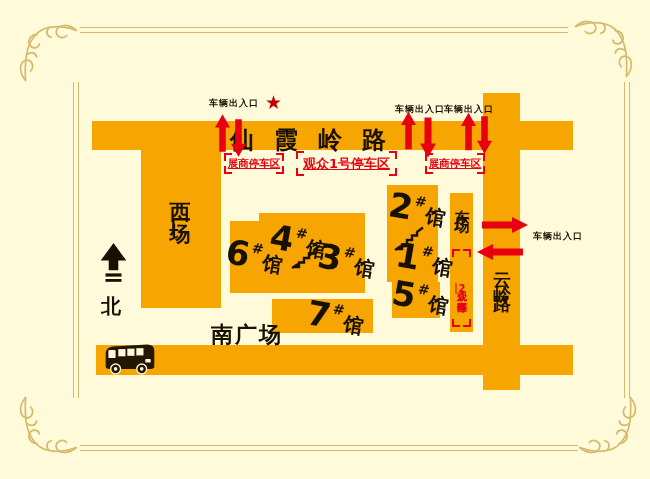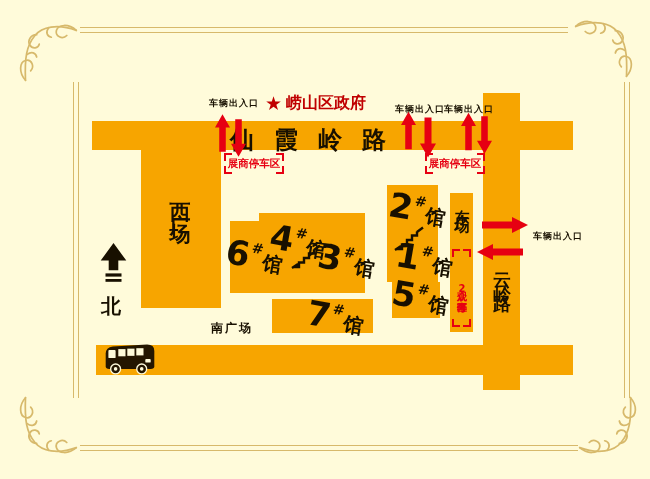--- a/index.html
+++ b/index.html
@@ -15,29 +15,29 @@
   .corner.tr{transform:scaleX(-1);}
   .corner.bl{transform:scaleY(-1);}
   .corner.br{transform:scale(-1,-1);}
   
   .orange{position:absolute;background:#F7A500;}
   
   .roadname{position:absolute;font-weight:bold;font-size:24px;letter-spacing:20px;white-space:nowrap;}
   .vert{writing-mode:vertical-rl;text-orientation:upright;letter-spacing:0;}
   .sq-west{position:absolute;font-weight:bold;font-size:21px;letter-spacing:10px;}
   .sq-east{position:absolute;font-weight:bold;font-size:15px;letter-spacing:5px;}
-  .sq-south{position:absolute;font-weight:bold;font-size:12px;letter-spacing:2px;}
+  .sq-south{position:absolute;font-weight:bold;font-size:22px;letter-spacing:2px;}
   .yunling{position:absolute;font-weight:bold;font-size:18px;letter-spacing:11px;}
   
   .hall{position:absolute;font-weight:bold;white-space:nowrap;transform:rotate(10deg);}
   .hall .num{font-size:34px;}
   .hall .hash{font-size:14px;position:relative;top:-15px;margin-left:1px;}
   .hall .unit{font-size:20px;margin-left:1px;}
   
-  .pkbox{position:absolute;color:#E60012;font-weight:bold;display:flex;align-items:center;justify-content:center;white-space:nowrap;}
+  .pkbox{position:absolute;color:#E60012;font-weight:bold;display:flex;align-items:center;justify-content:center;white-space:nowrap;text-decoration:underline;}
   .pkbox .c{position:absolute;width:6px;height:6px;}
   .pkbox .ctl{left:-1px;top:-1px;border-left:2px solid #E60012;border-top:2px solid #E60012;}
   .pkbox .ctr{right:-1px;top:-1px;border-right:2px solid #E60012;border-top:2px solid #E60012;}
   .pkbox .cbl{left:-1px;bottom:-1px;border-left:2px solid #E60012;border-bottom:2px solid #E60012;}
   .pkbox .cbr{right:-1px;bottom:-1px;border-right:2px solid #E60012;border-bottom:2px solid #E60012;}
   .pkv{writing-mode:vertical-rl;text-orientation:upright;}
   
   .entr{position:absolute;font-weight:bold;font-size:9px;letter-spacing:1px;white-space:nowrap;}
   .landmark{position:absolute;color:#C00000;font-weight:bold;font-size:16px;white-space:nowrap;display:flex;align-items:center;gap:4px;}
   .landmark .star{font-size:19px;line-height:1;}
@@ -123,21 +123,20 @@
 
   <svg class="icon" style="left:291px;top:243px;" width="30" height="26" viewBox="0 0 30 26">
     <path d="M1,25 L7,21 M3,24 h5 v-4.5 h5 v-4.5 h5 v-4.5 h5 v-4 M23,7 L29,2.5" fill="none" stroke="#181000" stroke-width="2.4"></path>
   </svg>
   <svg class="icon" style="left:394px;top:225px;" width="30" height="26" viewBox="0 0 30 26">
     <path d="M1,25 L7,21 M3,24 h5 v-4.5 h5 v-4.5 h5 v-4.5 h5 v-4 M23,7 L29,2.5" fill="none" stroke="#181000" stroke-width="2.4"></path>
   </svg>
 
   <div class="landmark" style="left:265px;top:93px;">
     <span class="star">★</span>
-    <span>崂山区政府</span>
   </div>
 
   <div class="entr" style="left:209px;top:97px;">车辆出入口</div>
   <div class="entr" style="left:395px;top:103px;">车辆出入口</div>
   <div class="entr" style="left:444px;top:103px;">车辆出入口</div>
   <div class="entr" style="left:533px;top:230px;">车辆出入口</div>
 
   <svg class="icon" style="left:215px;top:113px;" width="15" height="40" viewBox="0 0 16 40">
       <polygon points="8,0 16,14 11.5,14 11.5,40 4.5,40 4.5,14 0,14" fill="#E60012"></polygon>
     </svg>
@@ -163,20 +162,27 @@
   <svg class="icon" style="left:477px;top:244px;" width="46" height="16" viewBox="0 0 46 16">
       <polygon points="0,8 16,0 16,4.5 46,4.5 46,11.5 16,11.5 16,16" fill="#E60012"></polygon>
     </svg>
 
   <div class="pkbox" style="left:225px;top:154px;width:58px;height:19px;font-size:10.5px;">
     <span class="c ctl"></span>
       <span class="c ctr"></span>
       <span class="c cbl"></span>
       <span class="c cbr"></span>
     <span>展商停车区</span>
+  </div>
+  <div class="pkbox" style="left:297px;top:152px;width:99px;height:23px;font-size:13px;">
+    <span class="c ctl"></span>
+      <span class="c ctr"></span>
+      <span class="c cbl"></span>
+      <span class="c cbr"></span>
+    <span>观众1号停车区</span>
   </div>
   <div class="pkbox" style="left:426px;top:154px;width:58px;height:19px;font-size:10.5px;">
     <span class="c ctl"></span>
       <span class="c ctr"></span>
       <span class="c cbl"></span>
       <span class="c cbr"></span>
     <span>展商停车区</span>
   </div>
   <div class="pkbox pkv" style="left:453px;top:250px;width:17px;height:76px;font-size:10px;">
     <span class="c ctl"></span>

